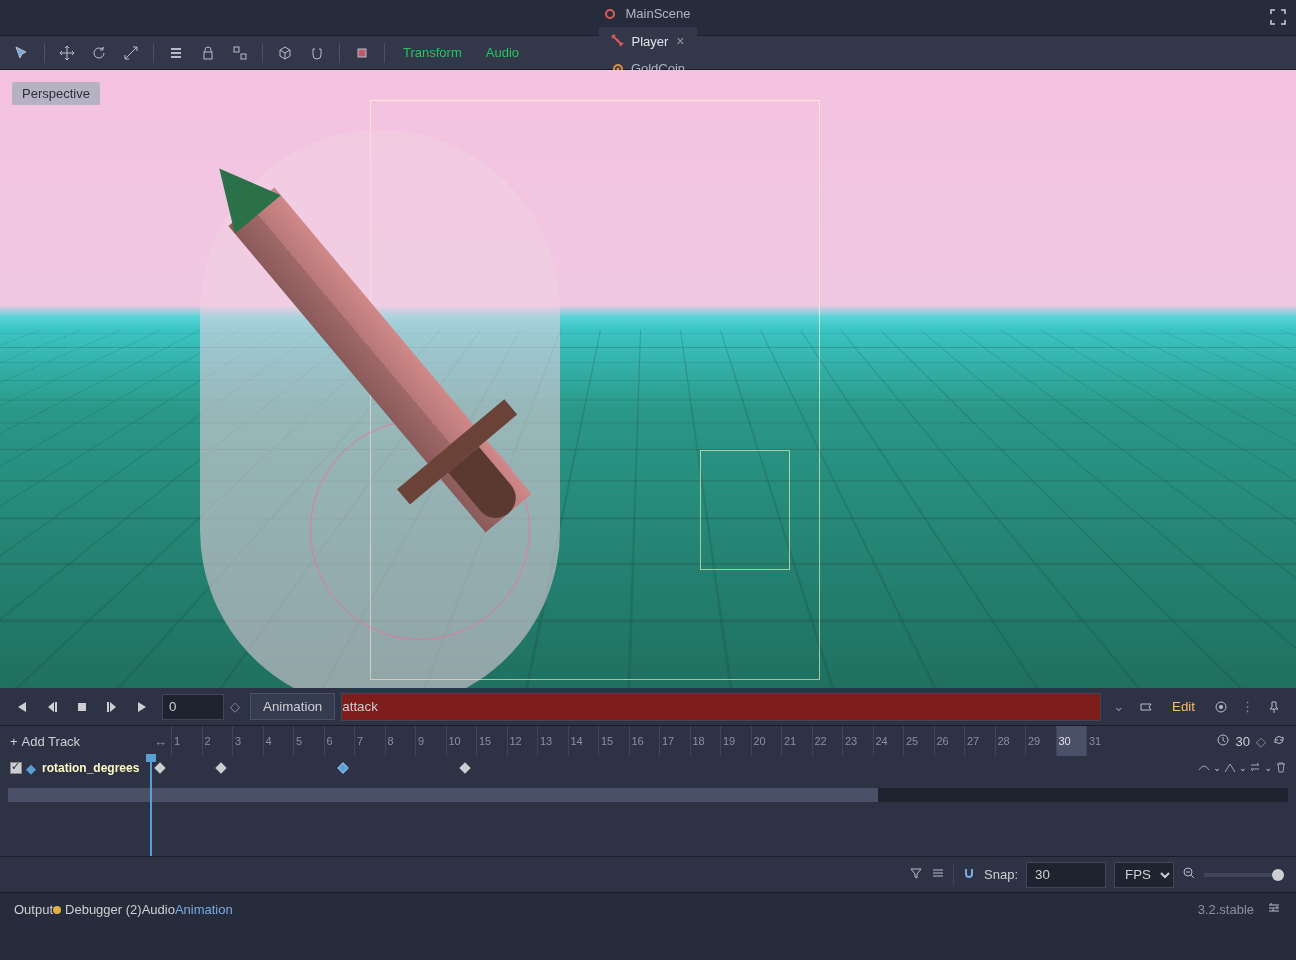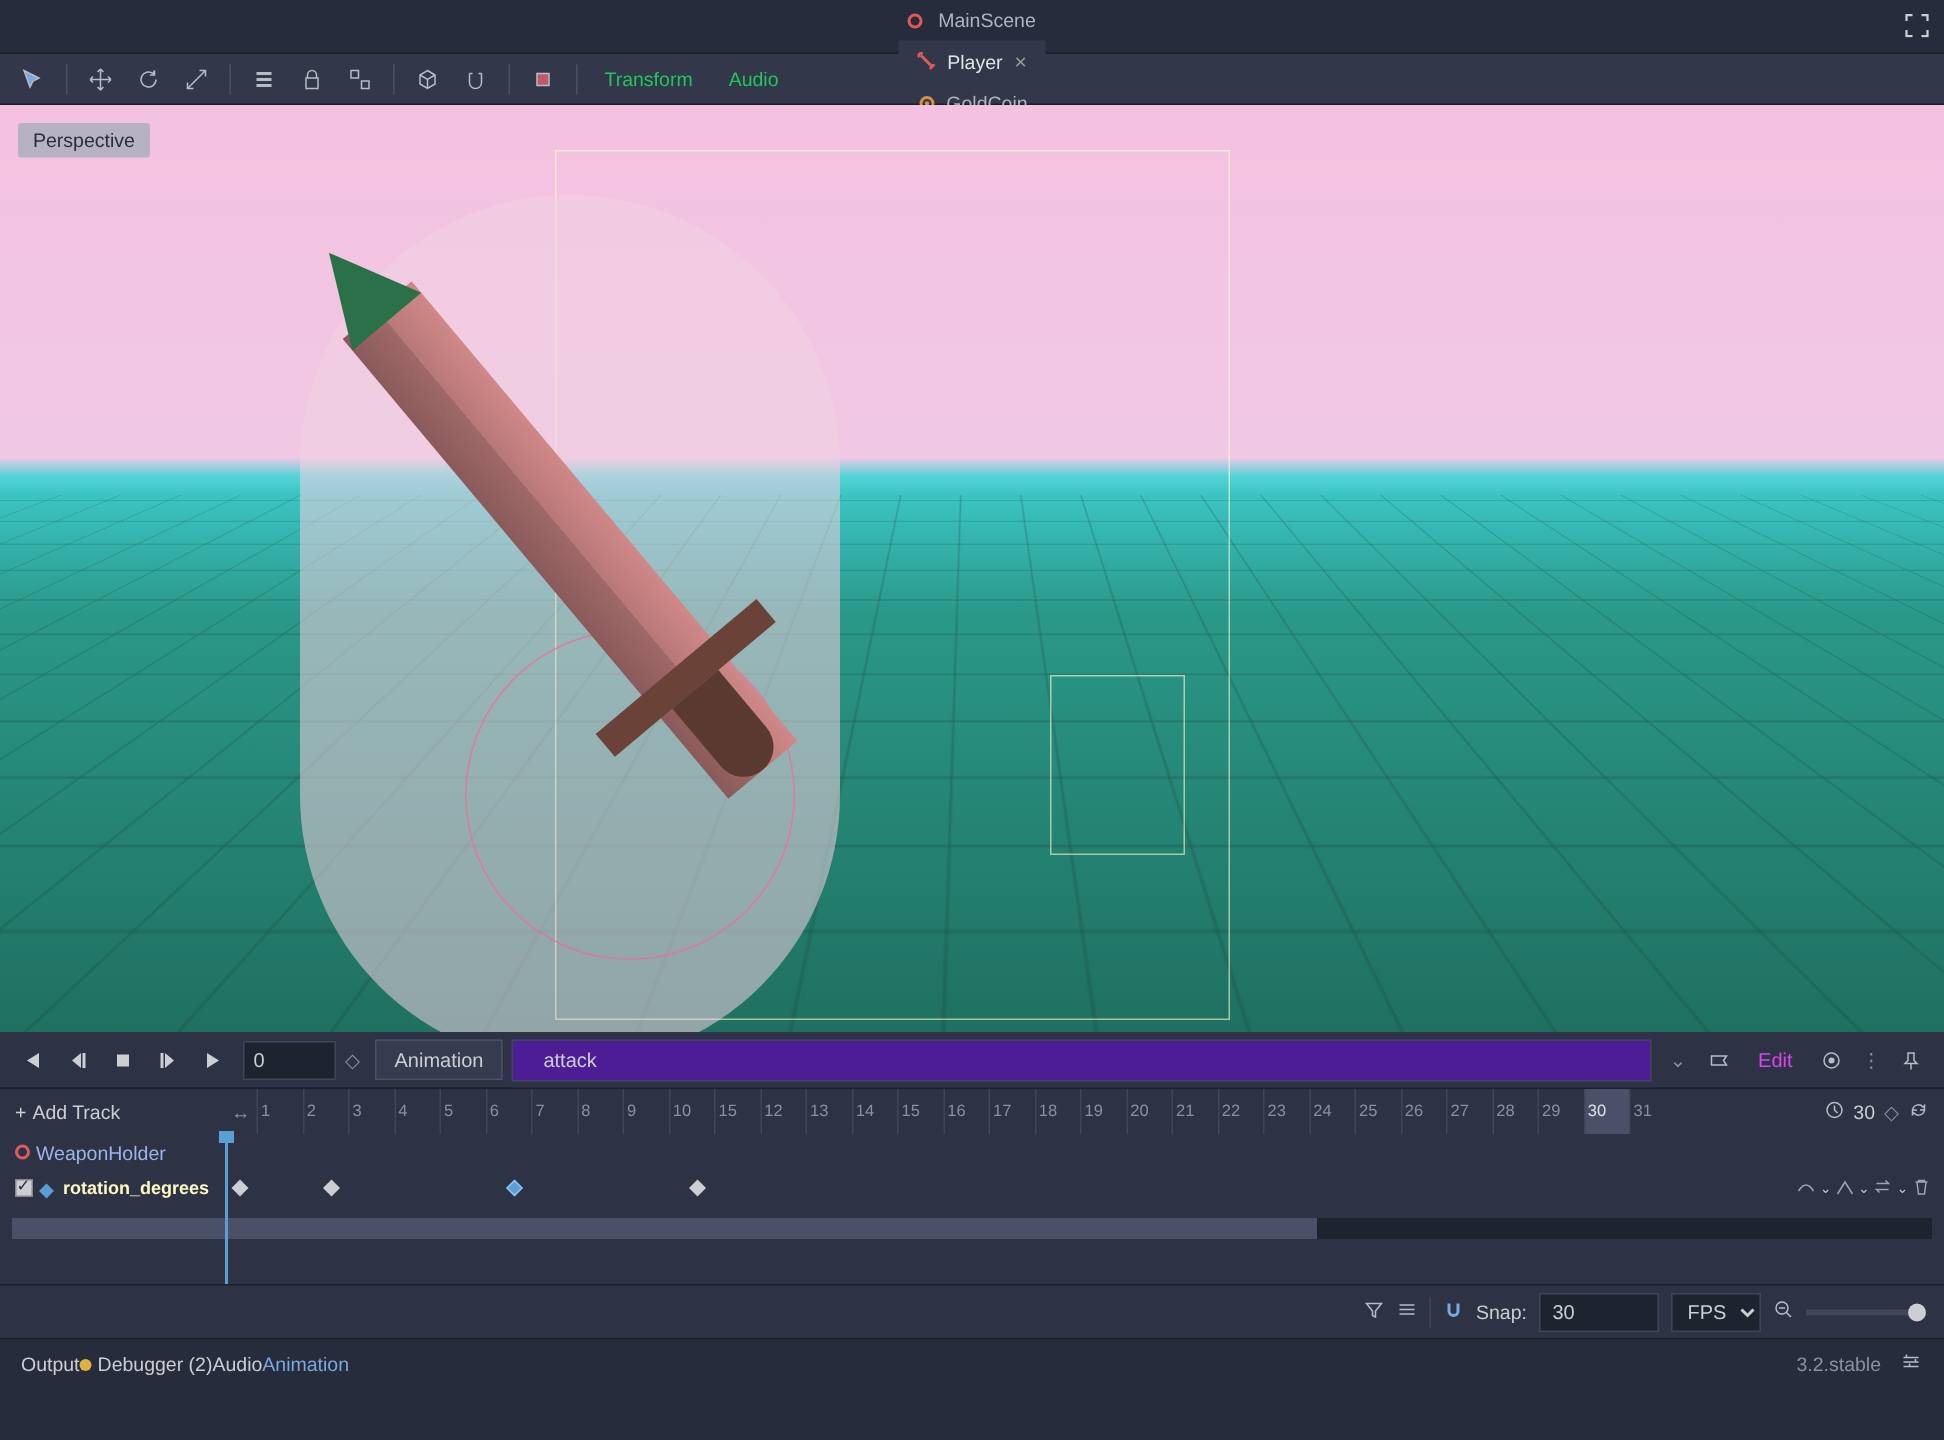--- a/index.html
+++ b/index.html
@@ -28,22 +28,22 @@
 .hilt{position:absolute;bottom:0;left:10px;width:40px;height:70px;background:#5a3a30;border-radius:0 0 20px 20px;}
 .gizmo-ring{position:absolute;left:310px;top:350px;width:220px;height:220px;border:1px solid rgba(255,100,150,0.7);border-radius:50%;}
 .persp-badge{position:absolute;left:12px;top:12px;background:rgba(170,175,190,0.85);color:#2a2e3a;padding:4px 10px;border-radius:2px;font-size:13px;}
 .wire-box{position:absolute;border:1px solid rgba(255,255,200,0.6);}
 .anim-panel{background:#2d3344;}
 .anim-play{height:38px;display:flex;align-items:center;gap:2px;padding:0 8px;border-bottom:1px solid #1a1e28;}
 .pbtn{width:28px;height:28px;display:flex;align-items:center;justify-content:center;cursor:pointer;}
 .pbtn svg{width:14px;height:14px;fill:#cdced2;}
 .frame-input{background:#1e2330;border:1px solid #404658;color:#cdced2;width:62px;height:26px;padding:0 6px;margin:0 4px;}
 .anim-btn{background:#363c50;border:1px solid #4a5068;padding:5px 12px;color:#cdced2;cursor:pointer;}
-.anim-name{background:#4c1d95;border:1px solid #404658;color:#cdced2;flex:1;height:28px;padding:0 20px;margin:0 4px;}
-.edit-btn{background:transparent;border:none;color:#d946ef;padding:5px 10px;cursor:pointer;}
+.anim-name{background:#7f1d1d;border:1px solid #404658;color:#cdced2;flex:1;height:28px;padding:0 0;margin:0 4px;}
+.edit-btn{background:transparent;border:none;color:#fdba74;padding:5px 10px;cursor:pointer;}
 .track-head{height:30px;display:flex;align-items:center;}
 .add-track{display:flex;align-items:center;gap:4px;padding:0 10px;width:150px;cursor:pointer;}
 .ruler{flex:1;display:flex;align-items:center;height:30px;position:relative;background:#2d3344;}
 .tick{width:30.5px;text-align:left;color:#8a90a0;font-size:11px;border-left:1px solid #404658;padding-left:2px;height:30px;line-height:30px;}
 .tick.hl{background:#4a5068;color:#e0e2e8;}
 .playhead{position:absolute;left:150px;top:0;bottom:0;width:2px;background:#5a9fd4;z-index:5;}
 .playhead:before{content:'';position:absolute;top:-2px;left:-4px;width:10px;height:8px;background:#5a9fd4;}
 .tracks{position:relative;height:100px;}
 .track-row{height:24px;display:flex;align-items:center;}
 .track-label{width:150px;padding:0 10px;display:flex;align-items:center;gap:4px;}
@@ -287,26 +287,20 @@
       <span><svg width="14" height="14" viewBox="0 0 14 14">
             <path d="M3 7a4 4 0 0 1 7-2l1-1v3h-3M11 7a4 4 0 0 1-7 2l-1 1V7h3" stroke="#b8bcc8" fill="none"></path>
           </svg></span>
     </div>
   </div>
 
   <div class="tracks">
     <div class="playhead"></div>
     <div class="track-row">
       <div class="track-label">
-          <span class="circ-icon"></span>
-          <span class="node-lbl">WeaponHolder</span>
-        </div>
-    </div>
-    <div class="track-row">
-      <div class="track-label">
         <span class="chk"></span>
         <span style="color:#5a9fd4;">◆</span>
         <span class="prop-lbl" style="padding-left:2px;">rotation_degrees</span>
       </div>
       <div class="track-keys" id="kflane">
           <div class="kf" style="left: 6px;"></div>
           <div class="kf" style="left: 67px;"></div>
           <div class="kf sel" style="left: 189px;"></div>
           <div class="kf" style="left: 311px;"></div>
         </div>

